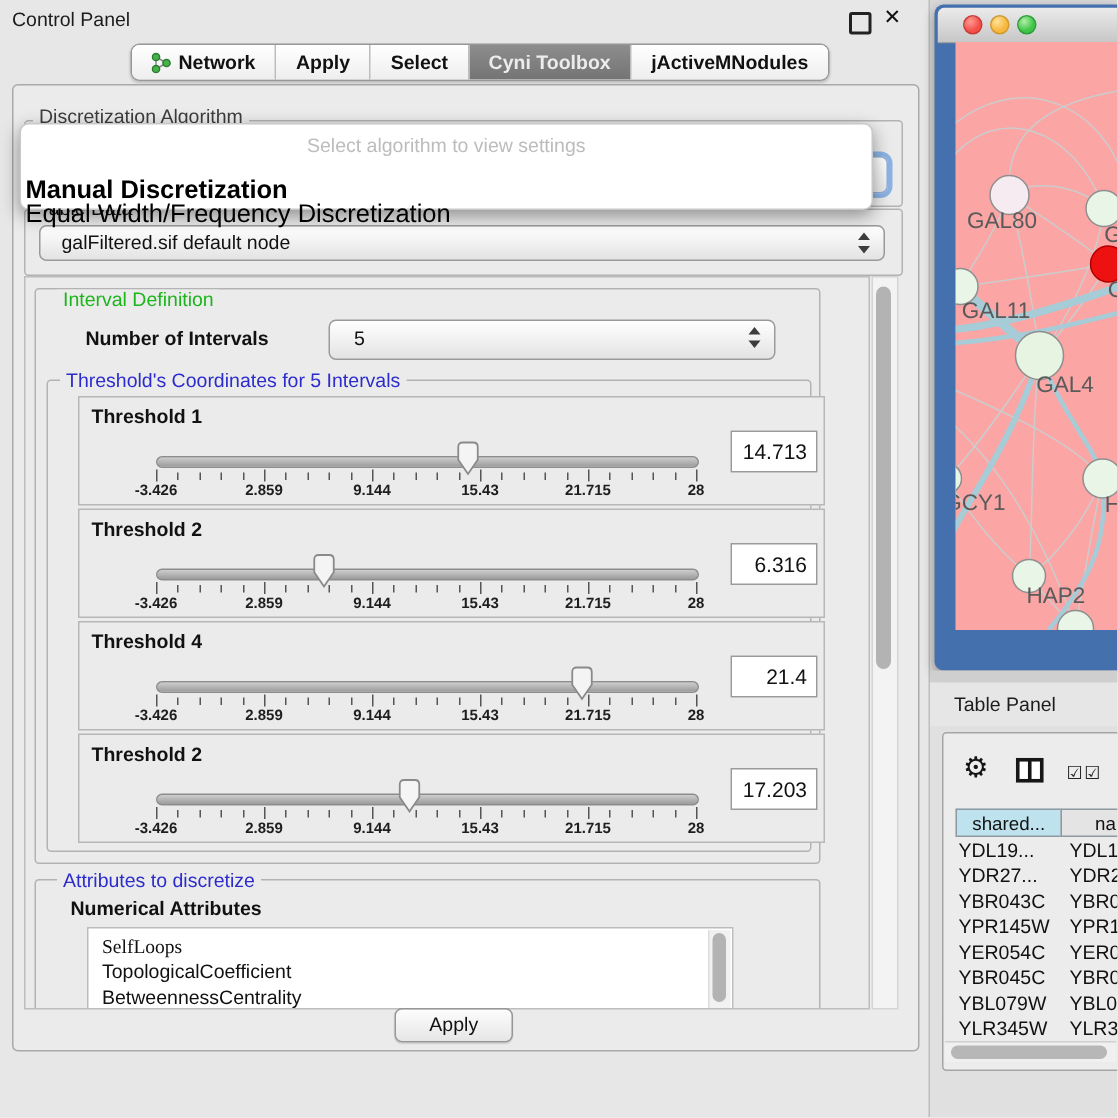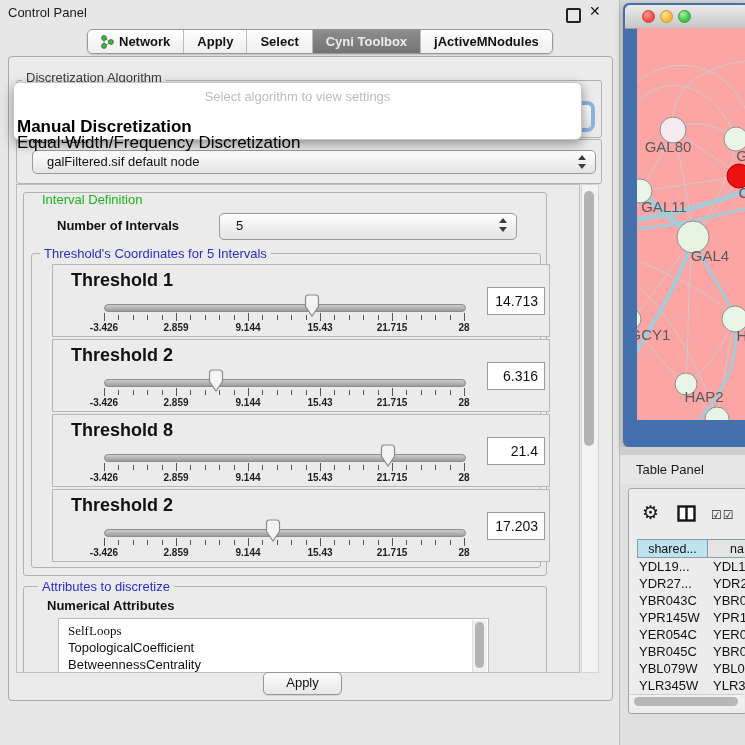--- a/index.html
+++ b/index.html
@@ -40,42 +40,42 @@
   #popup-hint{left:0;top:6px;width:100%;text-align:center;font-size:13px;color:#bcbcbc;}
   .popup-option{position:absolute;left:3px;font-size:17px;color:#000;width:550px;cursor:pointer;margin-top:12px;}
   #popup-opt-0{top:22px;font-weight:bold;}
   #popup-opt-1{top:38px;}
 
   
   #tabledata-group{left:16px;top:139px;width:584px;height:43px;}
   #tabledata-label{left:22px;top:132px;color:#101010;}
   .mac-combo{border:1px solid #9a9a9a;border-radius:5px;background:linear-gradient(#ffffff,#e3e3e3);
     font-size:13px;color:#111;cursor:pointer;}
-  #tabledata-combo{left:32px;top:150px;width:562px;height:22px;text-align:right;}
+  #tabledata-combo{left:26px;top:150px;width:562px;height:22px;text-align:right;}
   #tabledata-combo .combo-text{position:absolute;left:14px;top:3px;}
   .stepper{position:absolute;right:9px;top:4px;width:8px;height:14px;}
   .stepper .up{position:absolute;top:0;left:0;width:0;height:0;border-left:4px solid transparent;border-right:4px solid transparent;border-bottom:5px solid #3d3d3d;}
   .stepper .dn{position:absolute;bottom:0;left:0;width:0;height:0;border-left:4px solid transparent;border-right:4px solid transparent;border-top:5px solid #3d3d3d;}
 
   
   #viewport{left:16px;top:184px;width:562px;height:487px;border:1px solid #bdbdbd;background:#ebebeb;overflow:hidden;}
   #vp-scrollbar{left:581px;top:184px;width:16px;height:487px;background:#f3f3f3;border:1px solid #d4d4d4;}
   #vp-thumb{left:2px;top:6px;width:10px;height:255px;background:#b3b3b3;border-radius:6px;position:absolute;cursor:pointer;}
 
   #interval-group{left:6px;top:7px;width:522px;height:382px;position:absolute;}
   #interval-label{left:14px;top:0px;color:#1cb51c;}
   #numint-label{left:40px;top:33px;position:absolute;font-size:13px;font-weight:bold;}
   #numint-spinner{left:202px;top:28px;width:296px;height:25px;position:absolute;}
   #numint-spinner .combo-text{position:absolute;left:16px;top:4px;}
 
   #thresh-group{left:14px;top:68px;width:508px;height:313px;position:absolute;}
   #thresh-label{left:8px;top:-7px;color:#2c2ccd;}
 
   .thresh-panel{position:absolute;left:20px;width:496px;height:71px;border:1px solid #b7b7b7;background:#ebebeb;}
-  .thresh-title{position:absolute;left:18px;top:5px;font-size:18px;font-weight:bold;}
+  .thresh-title{position:absolute;left:8px;top:5px;font-size:13px;font-weight:bold;}
   .slider-track{position:absolute;left:51px;top:39px;width:360px;height:6px;border:1px solid #8d8d8d;
     border-radius:4px;background:linear-gradient(#cdcdcd,#9c9c9c);cursor:pointer;}
   .slider-handle{position:absolute;top:29px;width:18px;height:23px;cursor:pointer;}
   .tick{position:absolute;width:1px;background:#555;}
   .tick.major{top:48px;height:8px;}
   .tick.minor{top:50px;height:5px;}
   .tick-label{position:absolute;top:57px;width:60px;margin-left:-30px;text-align:center;font-size:10px;font-weight:bold;color:#1e1e1e;}
   .thresh-value{position:absolute;left:434px;top:22px;width:50px;height:26px;background:#ffffff;border:1px solid #9a9a9a;
     font-size:14px;text-align:right;padding-right:6px;line-height:26px;color:#111;}
 
@@ -271,21 +271,21 @@
               <div class="tick minor" style="left: 382.2px;"></div>
               <div class="tick minor" style="left: 396.6px;"></div>
               <div class="tick major" style="left: 411px;"></div>
               <div class="tick-label" style="left: 411px;">28</div>
               <svg class="slider-handle" width="18" height="23" style="left: 153.599px;">
                 <path d="M2.5 4 Q2.5 1 5.5 1 L12.5 1 Q15.5 1 15.5 4 L15.5 12.5 L9 22 L2.5 12.5 Z" fill="#f4f4f4" stroke="#8a8a8a" stroke-width="1.2"></path>
               </svg>
               <div class="thresh-value">6.316</div>
             </div>
             <div class="thresh-panel" style="top: 160px;">
-              <div class="thresh-title">Threshold 8</div>
+              <div class="thresh-title">Threshold 4</div>
               <div class="slider-track"></div>
               <div class="tick major" style="left: 51px;"></div>
               <div class="tick-label" style="left: 51px;">-3.426</div>
               <div class="tick minor" style="left: 65.4px;"></div>
               <div class="tick minor" style="left: 79.8px;"></div>
               <div class="tick minor" style="left: 94.2px;"></div>
               <div class="tick minor" style="left: 108.6px;"></div>
               <div class="tick major" style="left: 123px;"></div>
               <div class="tick-label" style="left: 123px;">2.859</div>
               <div class="tick minor" style="left: 137.4px;"></div>

